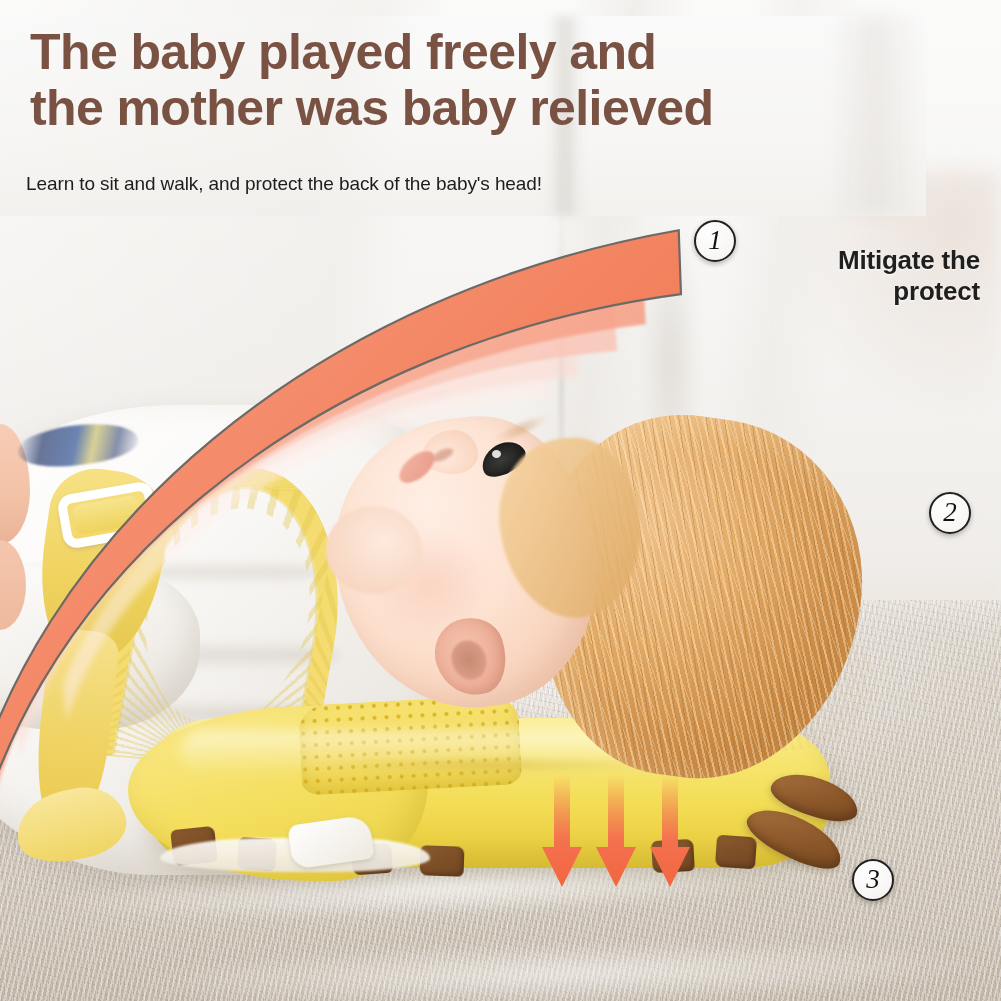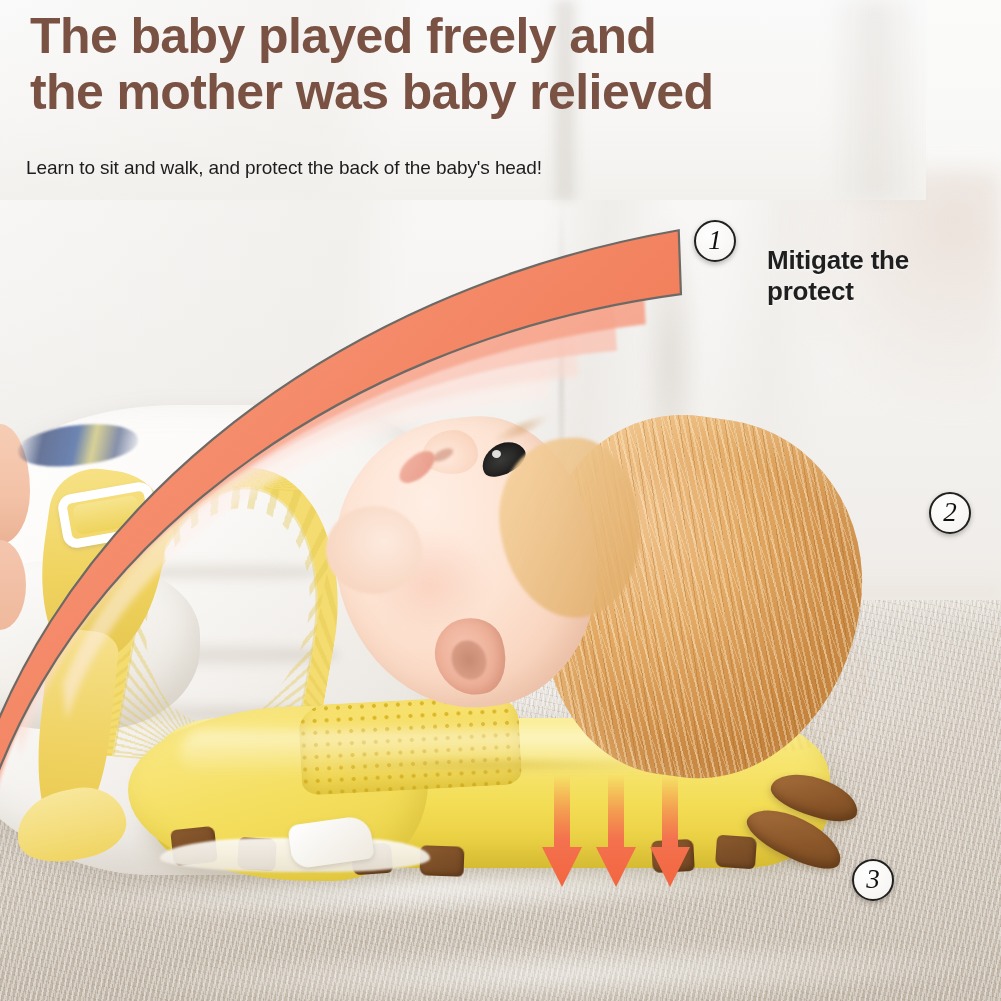--- a/index.html
+++ b/index.html
@@ -329,33 +329,33 @@
     display:flex; align-items:center; justify-content:center;
     font-family:"Liberation Serif","DejaVu Serif",serif;
     font-style:italic; font-size:27px; color:#111; line-height:1;
     box-shadow:0 2px 5px rgba(60,55,48,.35);
     user-select:none;
   }
   .marker span{ transform:translateY(-1px); }
 
   
   .callout{
-    position:absolute; left:767px; top:245px; width:190px;
-    text-align:left; color:#1f1f1f;
+    position:absolute; left:790px; top:245px; width:190px;
+    text-align:right; color:#1f1f1f;
     font-size:26px; font-weight:bold; line-height:1.18;
     letter-spacing:-.2px;
     text-shadow:0 1px 2px rgba(255,255,255,.9);
   }
 
   
   .arrowwrap{ position:absolute; left:536px; top:775px; width:160px; height:120px; }
 
   
   .header{
-    position:absolute; left:0; top:0; width:926px; height:200px;
+    position:absolute; left:0; top:16px; width:926px; height:200px;
     background:
       linear-gradient(100deg,rgba(255,255,255,0) 0%,rgba(240,238,234,.5) 36%,rgba(255,255,255,0) 44%),
       linear-gradient(180deg,#fafafa 0%,#f7f6f4 60%,#f2f1ee 100%);
   }
   .header-streak{
     position:absolute; left:548px; top:0; width:34px; height:200px;
     background:linear-gradient(90deg,rgba(214,209,202,0),rgba(206,200,192,.55),rgba(214,209,202,0));
     filter:blur(5px);
   }
   .header-streak2{

